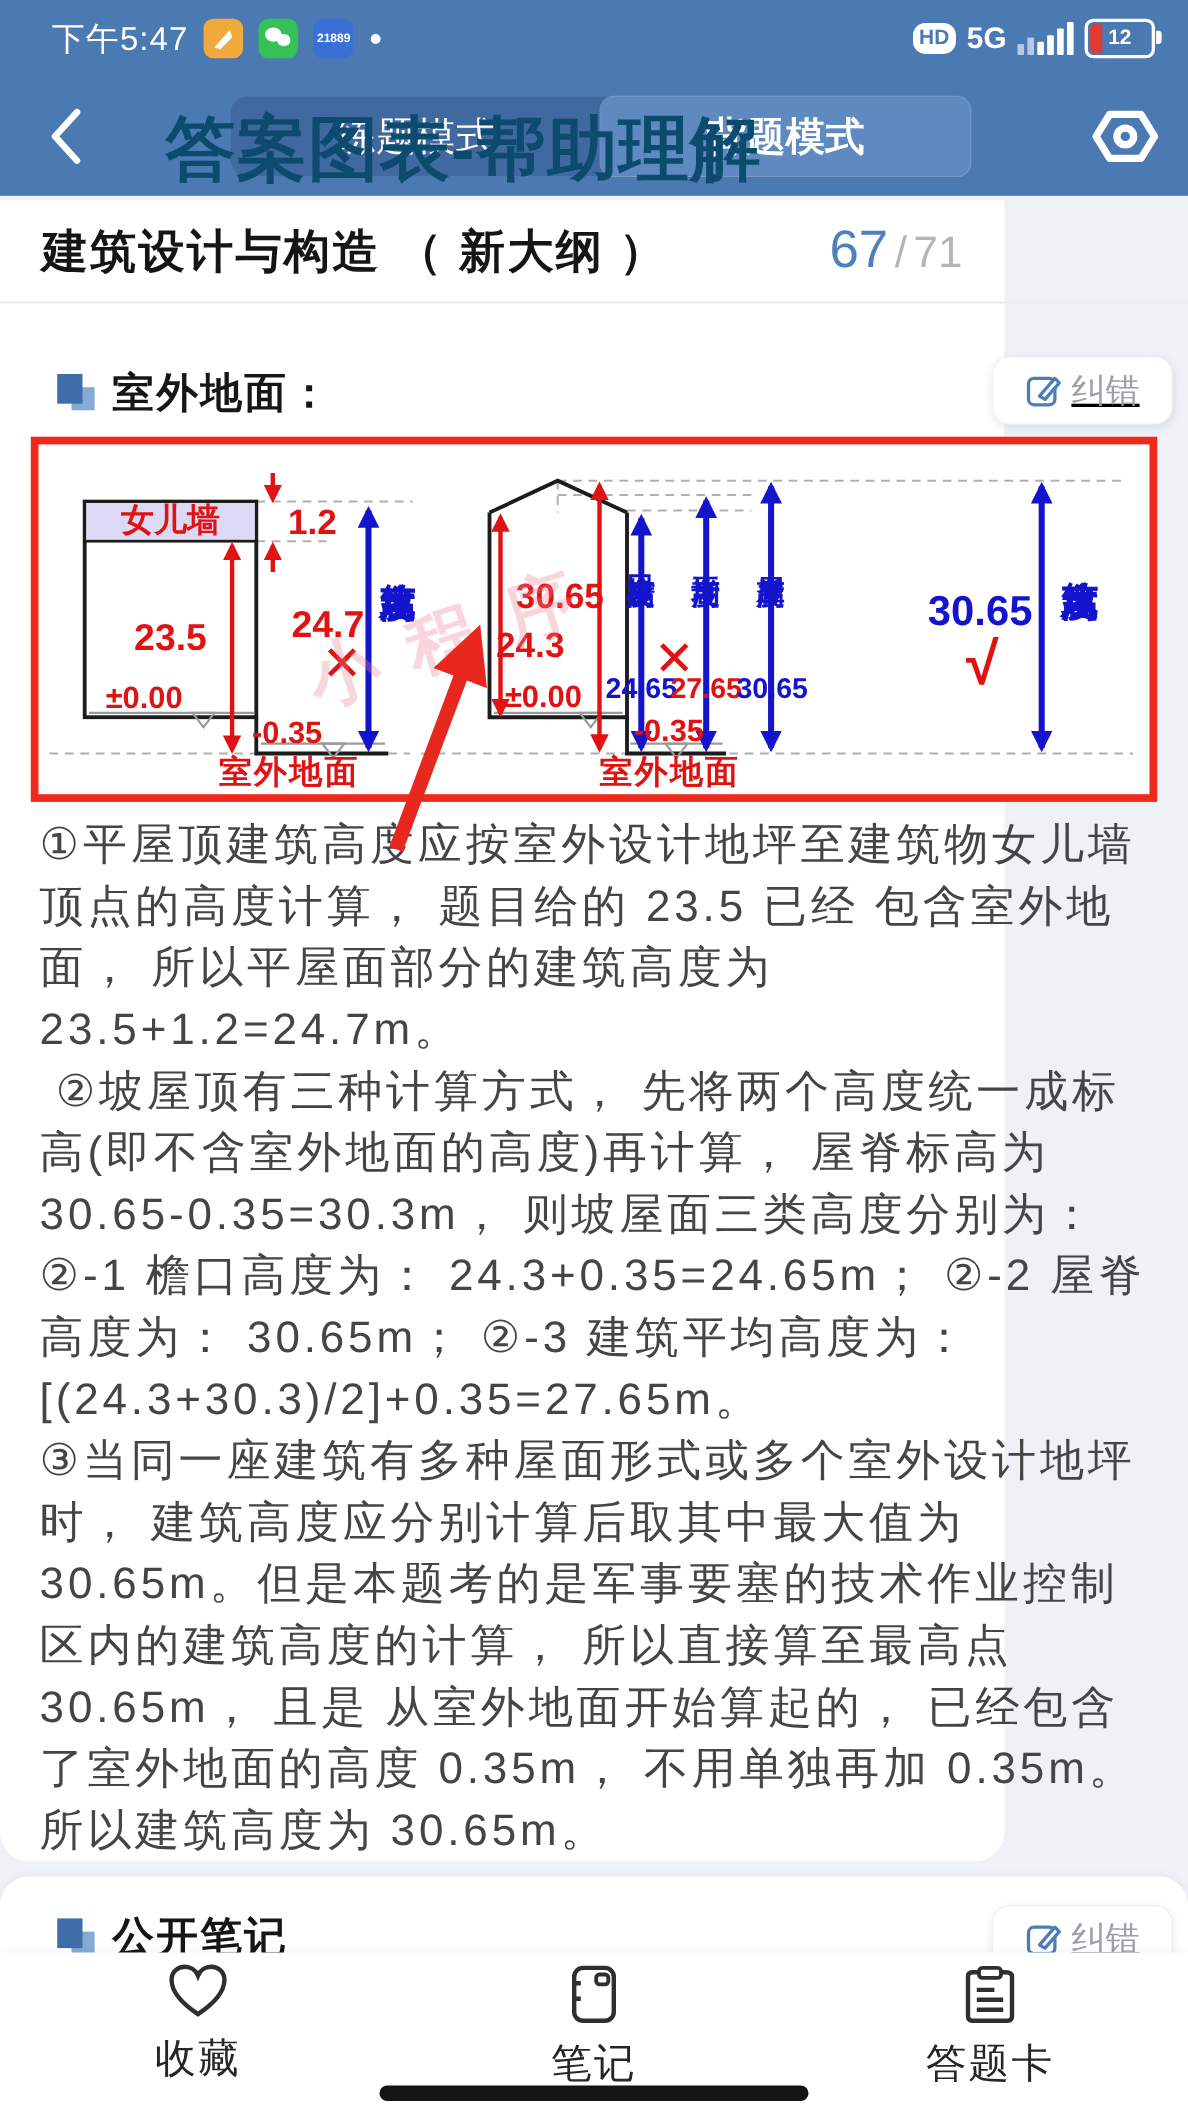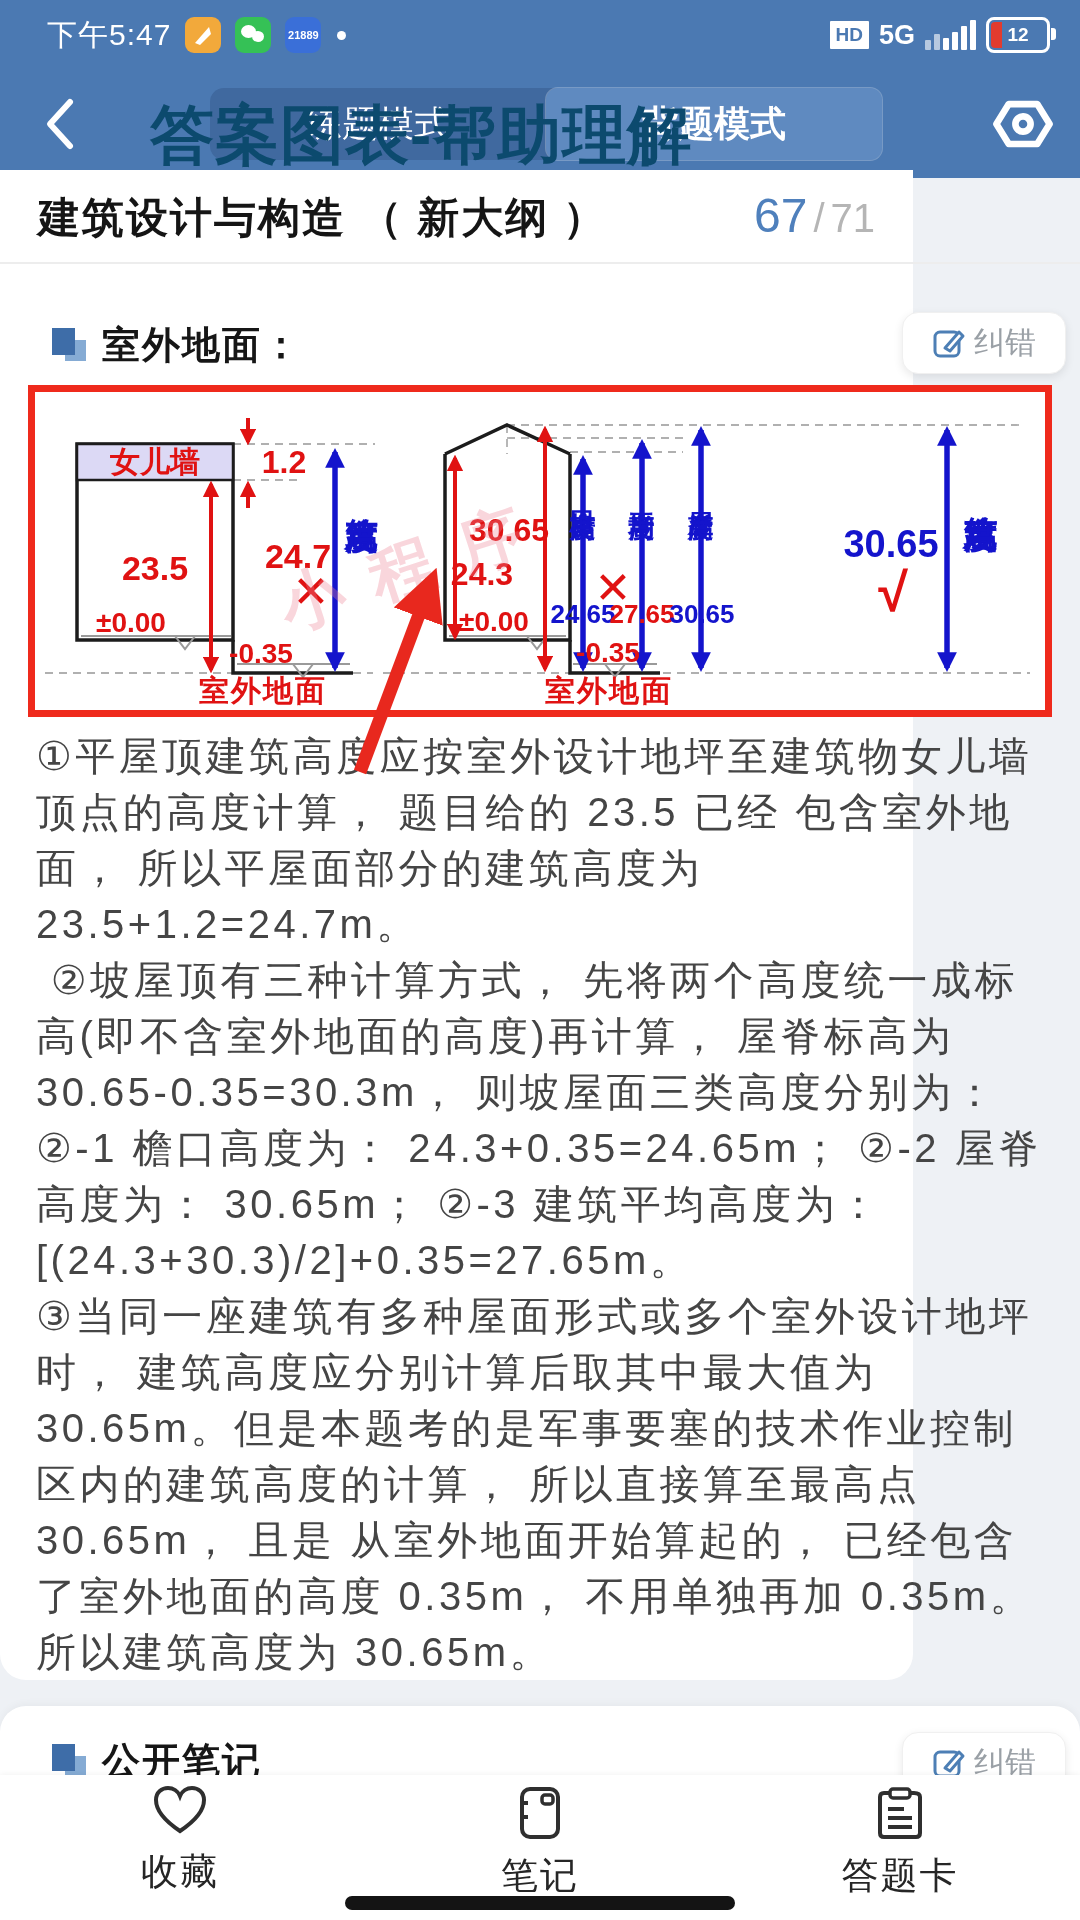--- a/index.html
+++ b/index.html
@@ -9,48 +9,48 @@
   .bluehead{position:absolute;left:0;top:0;width:1080px;height:178px;background:#4b79b2;}
   .statusbar{position:absolute;left:0;top:0;width:1080px;height:70px;display:flex;align-items:center;color:#fff;}
   .sb-time{font-size:30px;font-weight:normal;margin-left:47px;letter-spacing:1px;}
   .sb-ic{margin-left:14px;border-radius:9px;display:flex;align-items:center;justify-content:center;}
   .sb-orange{width:36px;height:36px;background:#f2a93b;}
   .sb-green{width:36px;height:36px;background:#35c156;position:relative;}
   .sb-green i{position:absolute;background:#fff;border-radius:50%;}
   .sb-blue{width:36px;height:36px;background:#3a6fd8;color:#fff;font-size:11px;font-weight:bold;}
   .sb-dot{width:9px;height:9px;border-radius:50%;background:#fff;margin-left:16px;}
   .sb-right{margin-left:auto;margin-right:30px;display:flex;align-items:center;gap:10px;}
-  .hd-badge{background:#fff;color:#4b79b2;font-size:19px;font-weight:bold;border-radius:1px;padding:3px 6px;}
+  .hd-badge{background:#fff;color:#4b79b2;font-size:19px;font-weight:bold;border-radius:11px;padding:3px 6px;}
   .net5g{font-size:27px;font-weight:bold;}
   .bars{display:flex;align-items:flex-end;gap:3px;}
   .bars i{display:block;width:6px;background:#fff;border-radius:1px;}
   .battery{position:relative;width:58px;height:30px;border:3px solid #fff;border-radius:8px;display:flex;align-items:center;justify-content:center;}
   .battery .fill{position:absolute;left:2px;top:2px;bottom:2px;width:11px;background:#e23b2e;border-radius:4px 0 0 4px;}
   .battery .pct{position:relative;color:#fff;font-size:19px;font-weight:bold;}
   .battery .nub{position:absolute;right:-9px;top:8px;width:5px;height:12px;background:#fff;border-radius:0 3px 3px 0;}
   .navbar{position:absolute;left:0;top:70px;width:1080px;height:108px;padding-left:18px;}
   .back{position:absolute;left:38px;top:24px;width:44px;height:60px;}
   .seg{position:absolute;left:210px;top:18px;width:672px;height:72px;background:#40699f;border-radius:14px;display:flex;}
   .seg .s{flex:1;display:flex;align-items:center;justify-content:center;color:#fff;font-size:36px;}
   .seg .s.active{background:#5f8ac0;border-radius:12px;font-weight:bold;box-shadow:0 0 0 1px rgba(255,255,255,.25);}
   .hexeye{position:absolute;left:985px;top:26px;}
   
-  .content-card{position:absolute;left:0;top:170px;width:913px;height:1510px;background:#fff;border-radius:0 0 26px 26px;}
+  .content-card{position:absolute;left:0;top:182px;width:913px;height:1510px;background:#fff;border-radius:0 0 26px 26px;}
   .title-row{position:absolute;left:38px;top:18px;right:38px;display:flex;align-items:baseline;}
   .qtitle{font-size:42px;font-weight:600;color:#151515;letter-spacing:2px;}
   .progress{margin-left:auto;display:flex;align-items:baseline;}
   .p-cur{font-size:48px;color:#4f80bc;}
   .p-sep,.p-tot{font-size:40px;color:#b5b5b5;margin-left:6px;}
   .divider{position:absolute;left:0;top:92px;width:1080px;height:2px;background:#ededed;}
   .sec-row{position:absolute;left:0;top:150px;width:1080px;height:70px;}
   .sq-icon{position:absolute;left:52px;top:8px;width:36px;height:36px;}
   .sq-icon .b{position:absolute;left:13px;top:12px;width:21px;height:21px;background:#85abd4;}
   .sq-icon .f{position:absolute;left:0;top:0;width:23px;height:27px;background:#3e6da8;}
   .sec-title{position:absolute;left:102px;top:0px;font-size:38px;font-weight:bold;color:#161616;letter-spacing:2px;}
-  .fixbtn{position:absolute;left:902px;top:-8px;width:162px;height:60px;background:#fff;border:1px solid #f0f0f0;border-radius:16px;box-shadow:0 3px 10px rgba(0,0,0,.09);display:flex;align-items:center;justify-content:center;gap:8px;}
+  .fixbtn{position:absolute;left:902px;top:-8px;width:162px;height:60px;background:#fff;border:1px solid #f0f0f0;border-radius:16px;box-shadow:0 3px 10px rgba(0,0,0,.09);display:flex;align-items:center;justify-content:center;gap:8px;text-decoration:underline;}
   .fixbtn span{font-size:31px;color:#9aa0a6;}
   
   .headline{position:absolute;left:150px;top:92px;font-size:64px;font-weight:bold;color:#0c4a6e;letter-spacing:1px;z-index:24;white-space:nowrap;}
   .bigarrow{position:absolute;left:330px;top:552px;z-index:24;}
   
   .dbox{position:absolute;left:28px;top:215px;width:1010px;height:318px;border:7px solid #ef2a1c;background:#fff;}
   .dsvg{position:absolute;left:0;top:0;}
   .dlab{position:absolute;transform:translate(-50%,-50%);font-weight:bold;white-space:nowrap;line-height:1;}
   .red{color:#e01212;}
   .blue{color:#1414cc;}

